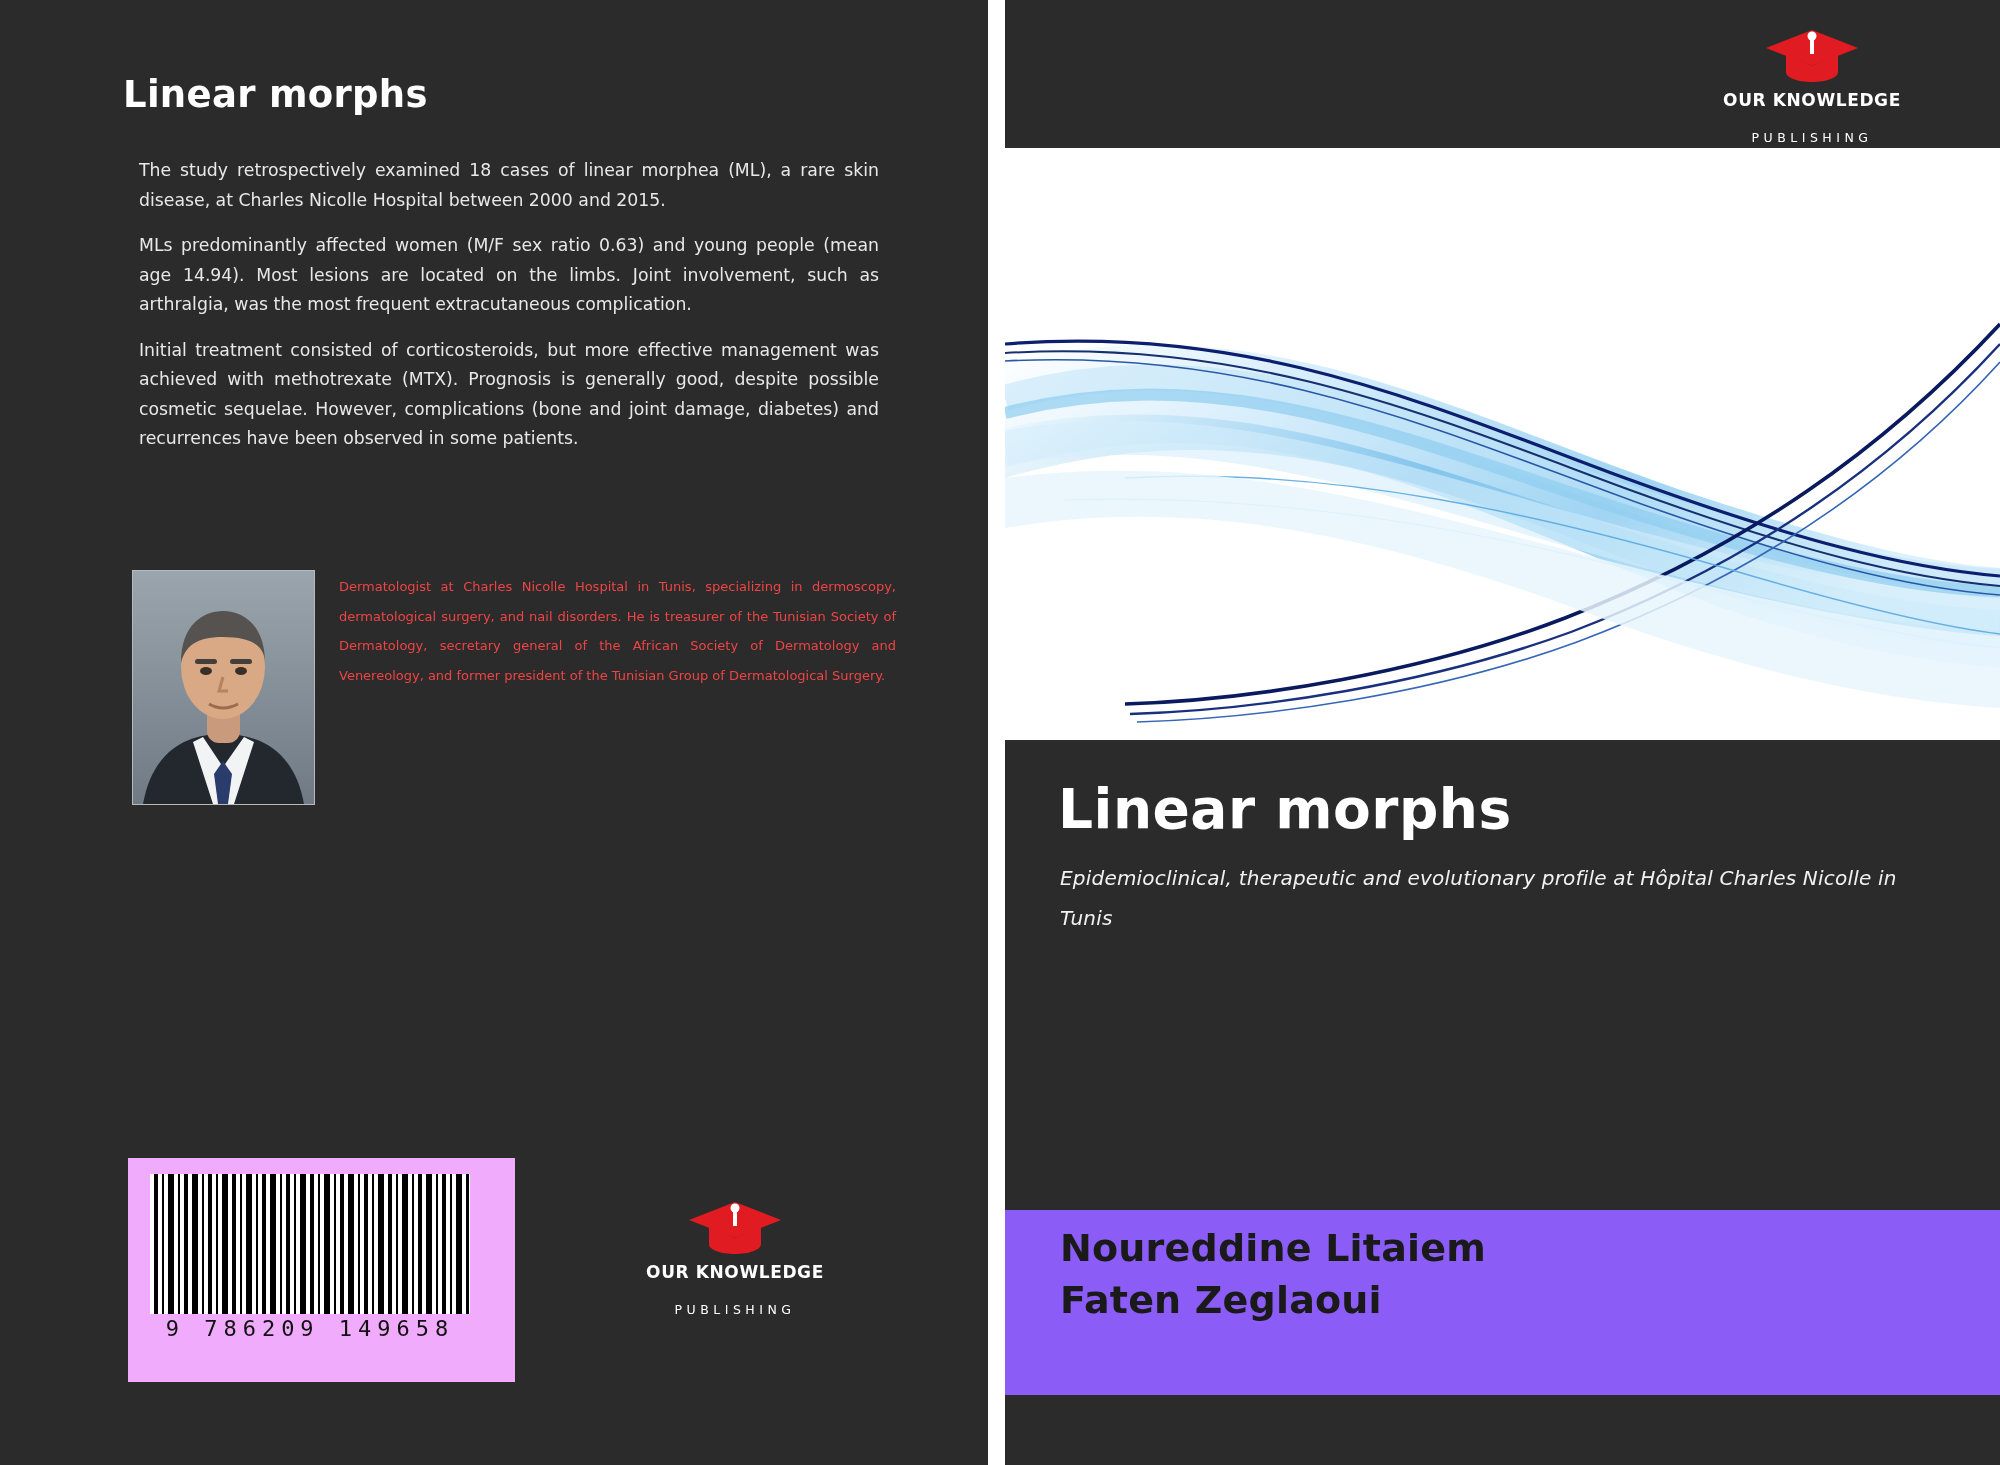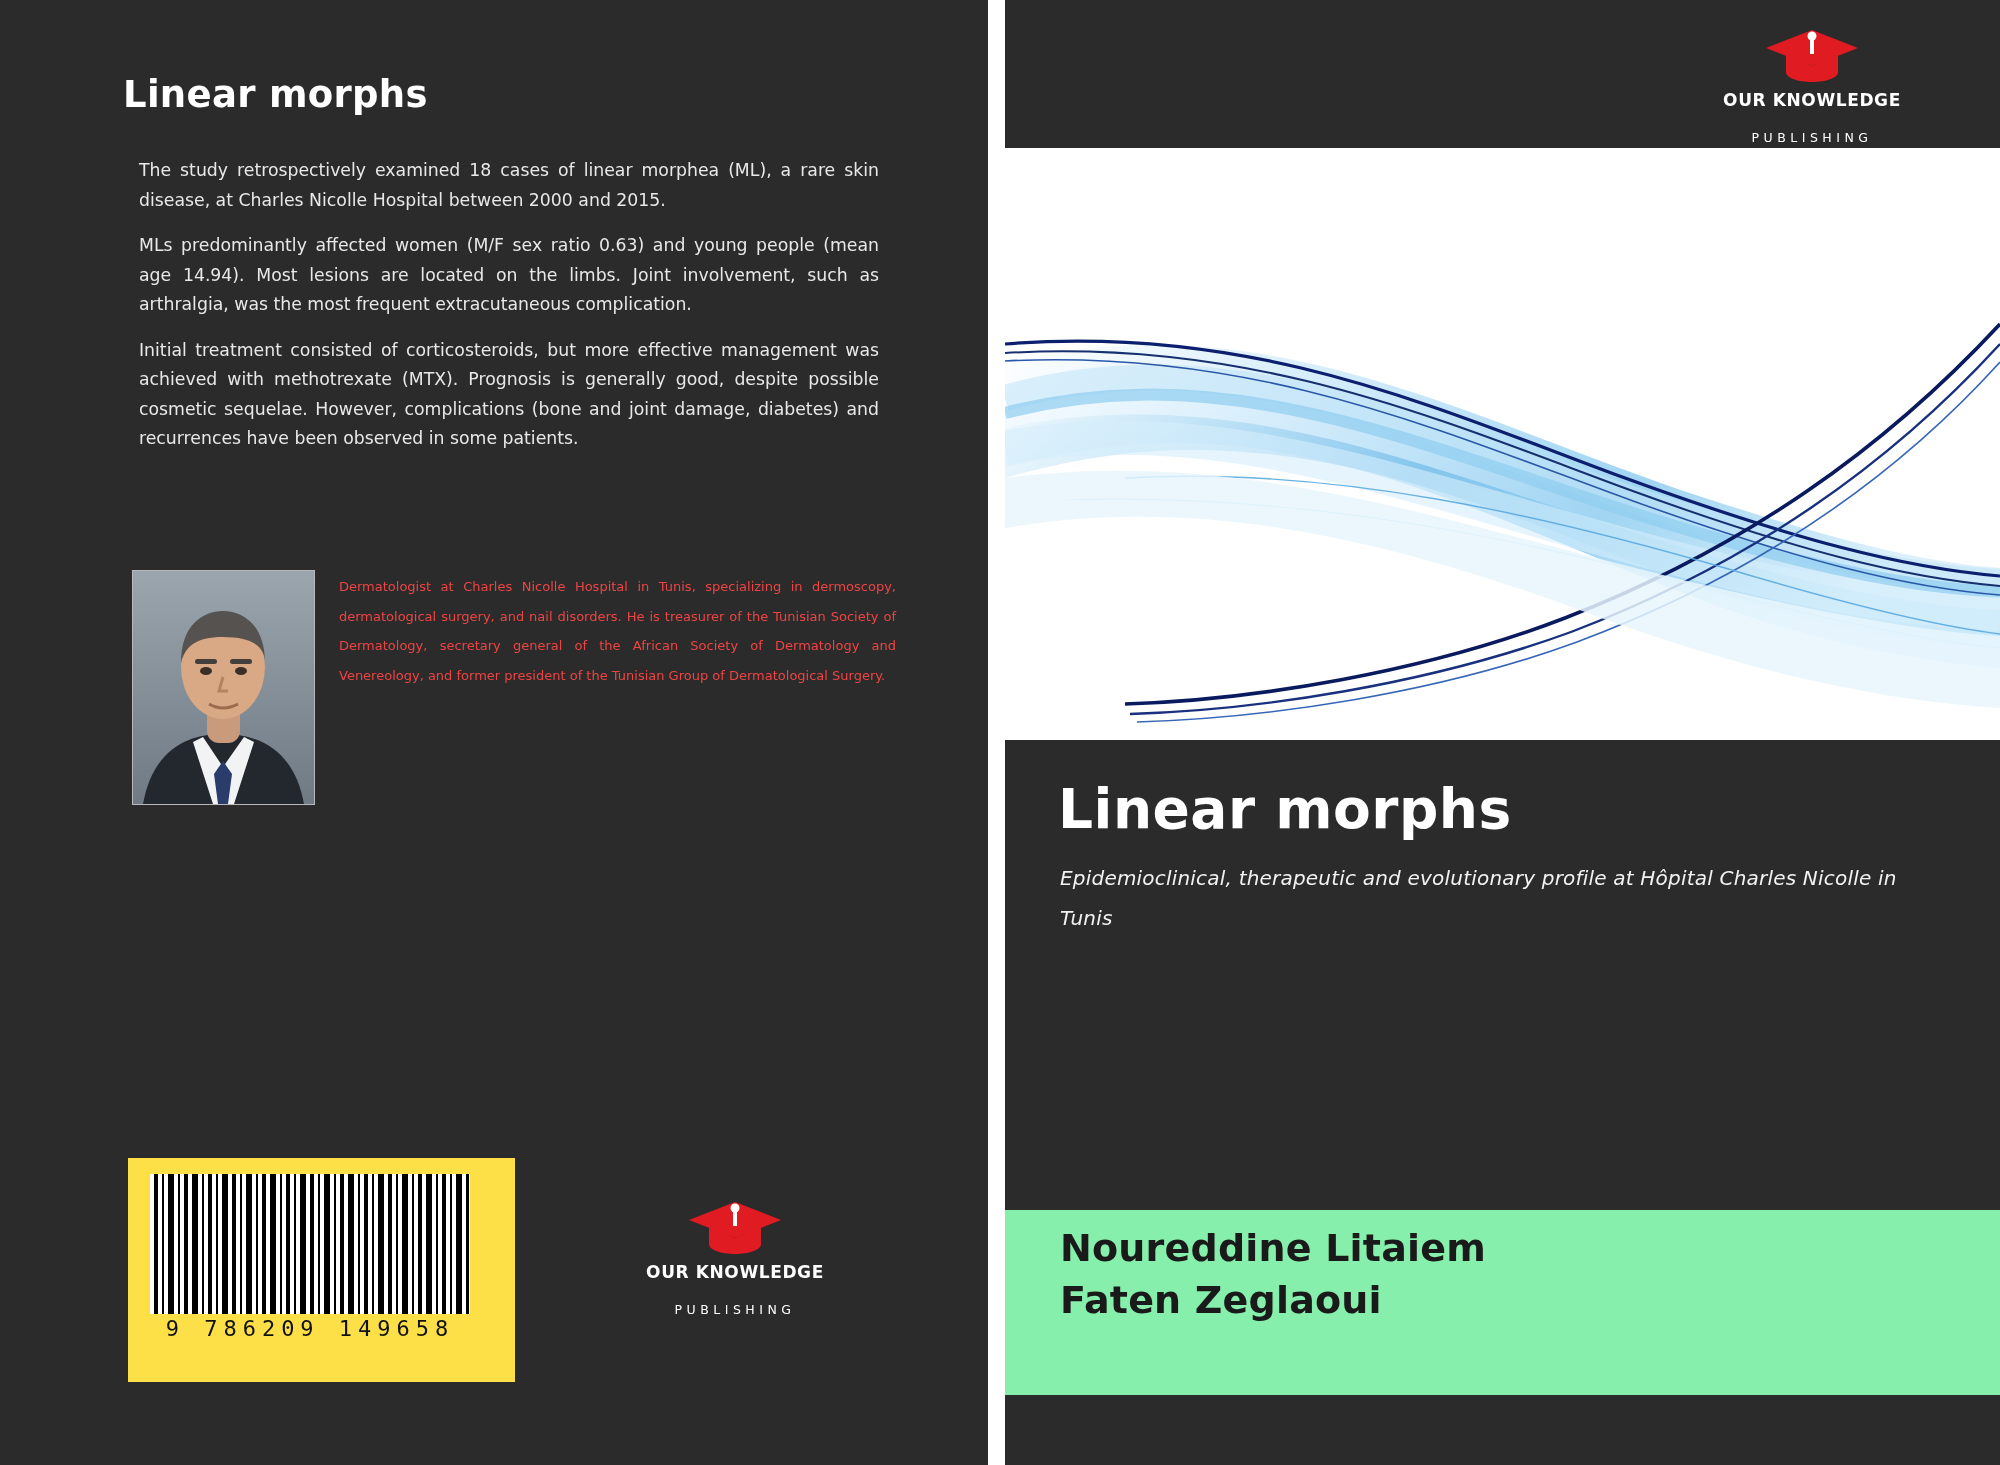--- a/index.html
+++ b/index.html
@@ -79,21 +79,21 @@
     text-align: justify;
   }
 
   
   .barcode-box {
     position: absolute;
     left: 128px;
     top: 1158px;
     width: 363px;
     height: 200px;
-    background: #fde047;
+    background: #f0abfc;
     padding: 12px;
   }
   .barcode-bars {
     position: absolute;
     left: 22px;
     top: 16px;
     width: 320px;
     height: 140px;
   }
   .barcode-digits {
@@ -208,21 +208,21 @@
     font-style: italic;
     line-height: 40px;
     letter-spacing: 0.2px;
   }
   .authors-band {
     position: absolute;
     left: 0;
     top: 1210px;
     width: 995px;
     height: 185px;
-    background: #86efac;
+    background: #8b5cf6;
   }
   .authors {
     position: absolute;
     left: 55px;
     top: 12px;
     color: #1a1a1a;
     font-size: 38px;
     font-weight: bold;
     line-height: 52px;
     letter-spacing: 0.2px;

